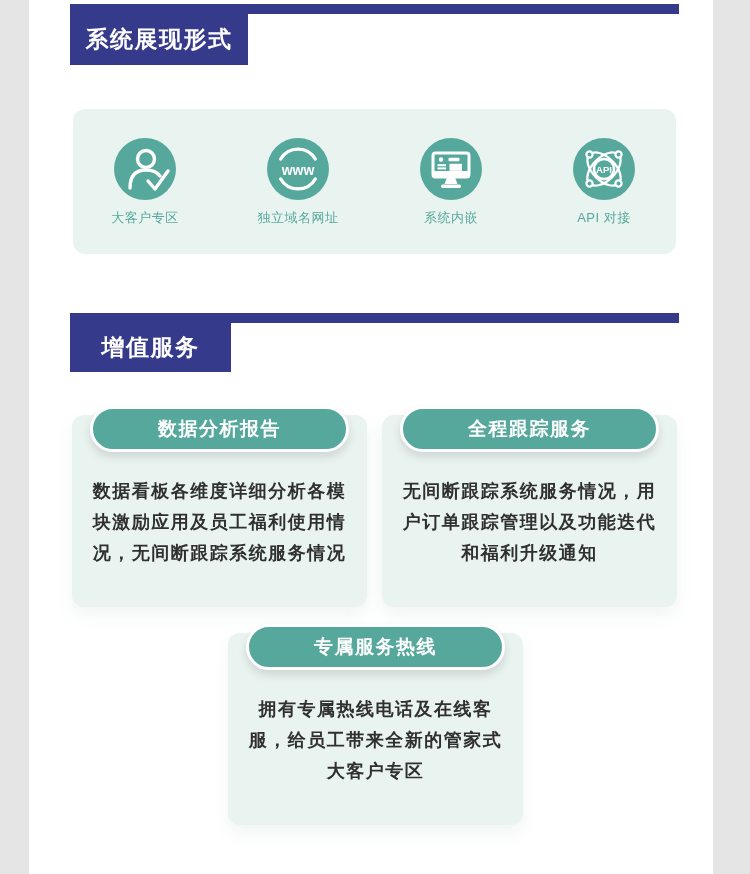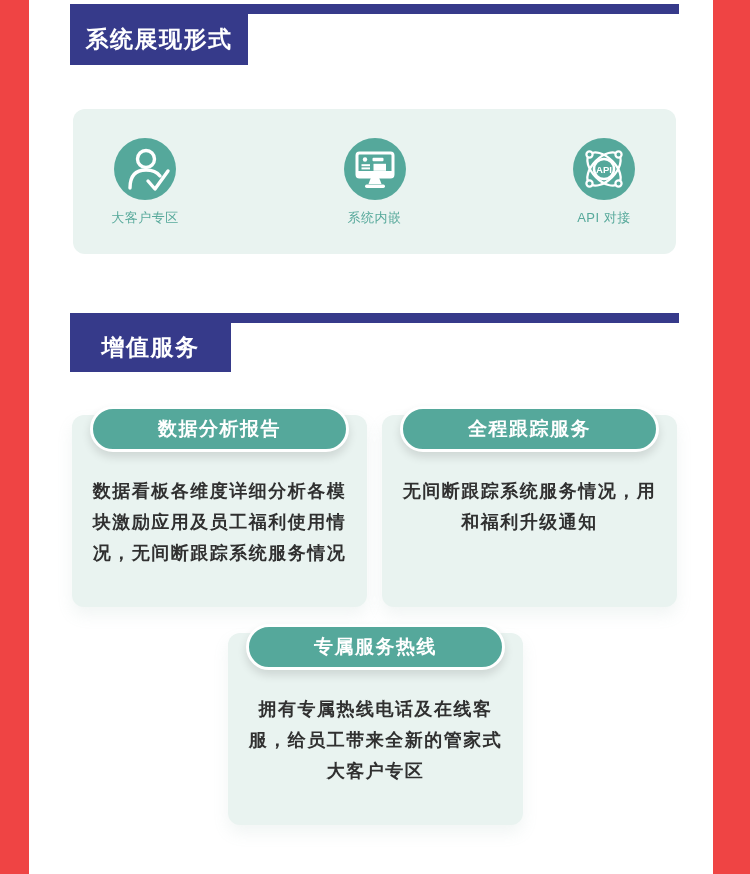--- a/index.html
+++ b/index.html
@@ -1,20 +1,20 @@
 <!DOCTYPE html>
 <html><head>
 <meta charset="utf-8">
 <style>
   html,body { margin:0; padding:0; }
   body { font-family: "Liberation Sans", "DejaVu Sans", sans-serif; }
 
   .page {
     position:relative; width:750px; height:874px;
-    background:#ef4444; overflow:hidden;
+    background:#e5e5e5; overflow:hidden;
   }
   .content {
     position:absolute; left:29px; top:0; width:684px; height:874px;
     background:#ffffff;
   }
 
   
   .hbar {
     position:absolute; left:41px; width:609px; height:10px;
     background:#363a8a;
@@ -87,20 +87,30 @@
         <div class="icon-circle">
           <svg width="62" height="62" viewBox="0 0 62 62">
             <circle cx="32" cy="21" r="8.5" fill="none" stroke="#fff" stroke-width="3.4"></circle>
             <path d="M16 50 C16 37 22 32 32 32 C38 32 43 34 46 38" fill="none" stroke="#fff" stroke-width="3.4" stroke-linecap="round"></path>
             <path d="M34 43 L41 51 L54 33" fill="none" stroke="#fff" stroke-width="3.4" stroke-linecap="round" stroke-linejoin="round"></path>
           </svg>
         </div>
         <div class="icon-label">大客户专区</div>
       </div>
 
+      <div class="icon-item">
+        <div class="icon-circle">
+          <svg width="62" height="62" viewBox="0 0 62 62">
+            <path d="M13.7 21 A20 20 0 0 1 48.3 21" fill="none" stroke="#fff" stroke-width="3.3" stroke-linecap="round"></path>
+            <path d="M48.3 41 A20 20 0 0 1 13.7 41" fill="none" stroke="#fff" stroke-width="3.3" stroke-linecap="round"></path>
+            <text x="31" y="36.5" text-anchor="middle" font-size="14" font-weight="bold" fill="#fff">www</text>
+          </svg>
+        </div>
+        <div class="icon-label">独立域名网址</div>
+      </div>
 
       <div class="icon-item">
         <div class="icon-circle">
           <svg width="62" height="62" viewBox="0 0 62 62">
             <rect x="13" y="15" width="36" height="24" rx="2.5" fill="none" stroke="#fff" stroke-width="3"></rect>
             <rect x="12.5" y="33" width="37" height="6.5" rx="1" fill="#fff"></rect>
             <circle cx="21" cy="21.5" r="2.2" fill="#fff"></circle>
             <rect x="28.5" y="19.8" width="11" height="3.4" rx="1" fill="#fff"></rect>
             <rect x="17.5" y="26.2" width="8.5" height="2" fill="#fff"></rect>
             <rect x="17.5" y="29.4" width="8.5" height="2" fill="#fff"></rect>
@@ -142,20 +152,21 @@
         <div class="card-line">况，无间断跟踪系统服务情况</div>
       </div>
       <div class="card-pill">
         <span>数据分析报告</span>
       </div>
     </div>
 
     <div class="card b">
       <div class="card-panel">
         <div class="card-line">无间断跟踪系统服务情况，用</div>
+        <div class="card-line">户订单跟踪管理以及功能迭代</div>
         <div class="card-line">和福利升级通知</div>
       </div>
       <div class="card-pill">
         <span>全程跟踪服务</span>
       </div>
     </div>
 
     <div class="card c">
       <div class="card-panel">
         <div class="card-line">拥有专属热线电话及在线客</div>

